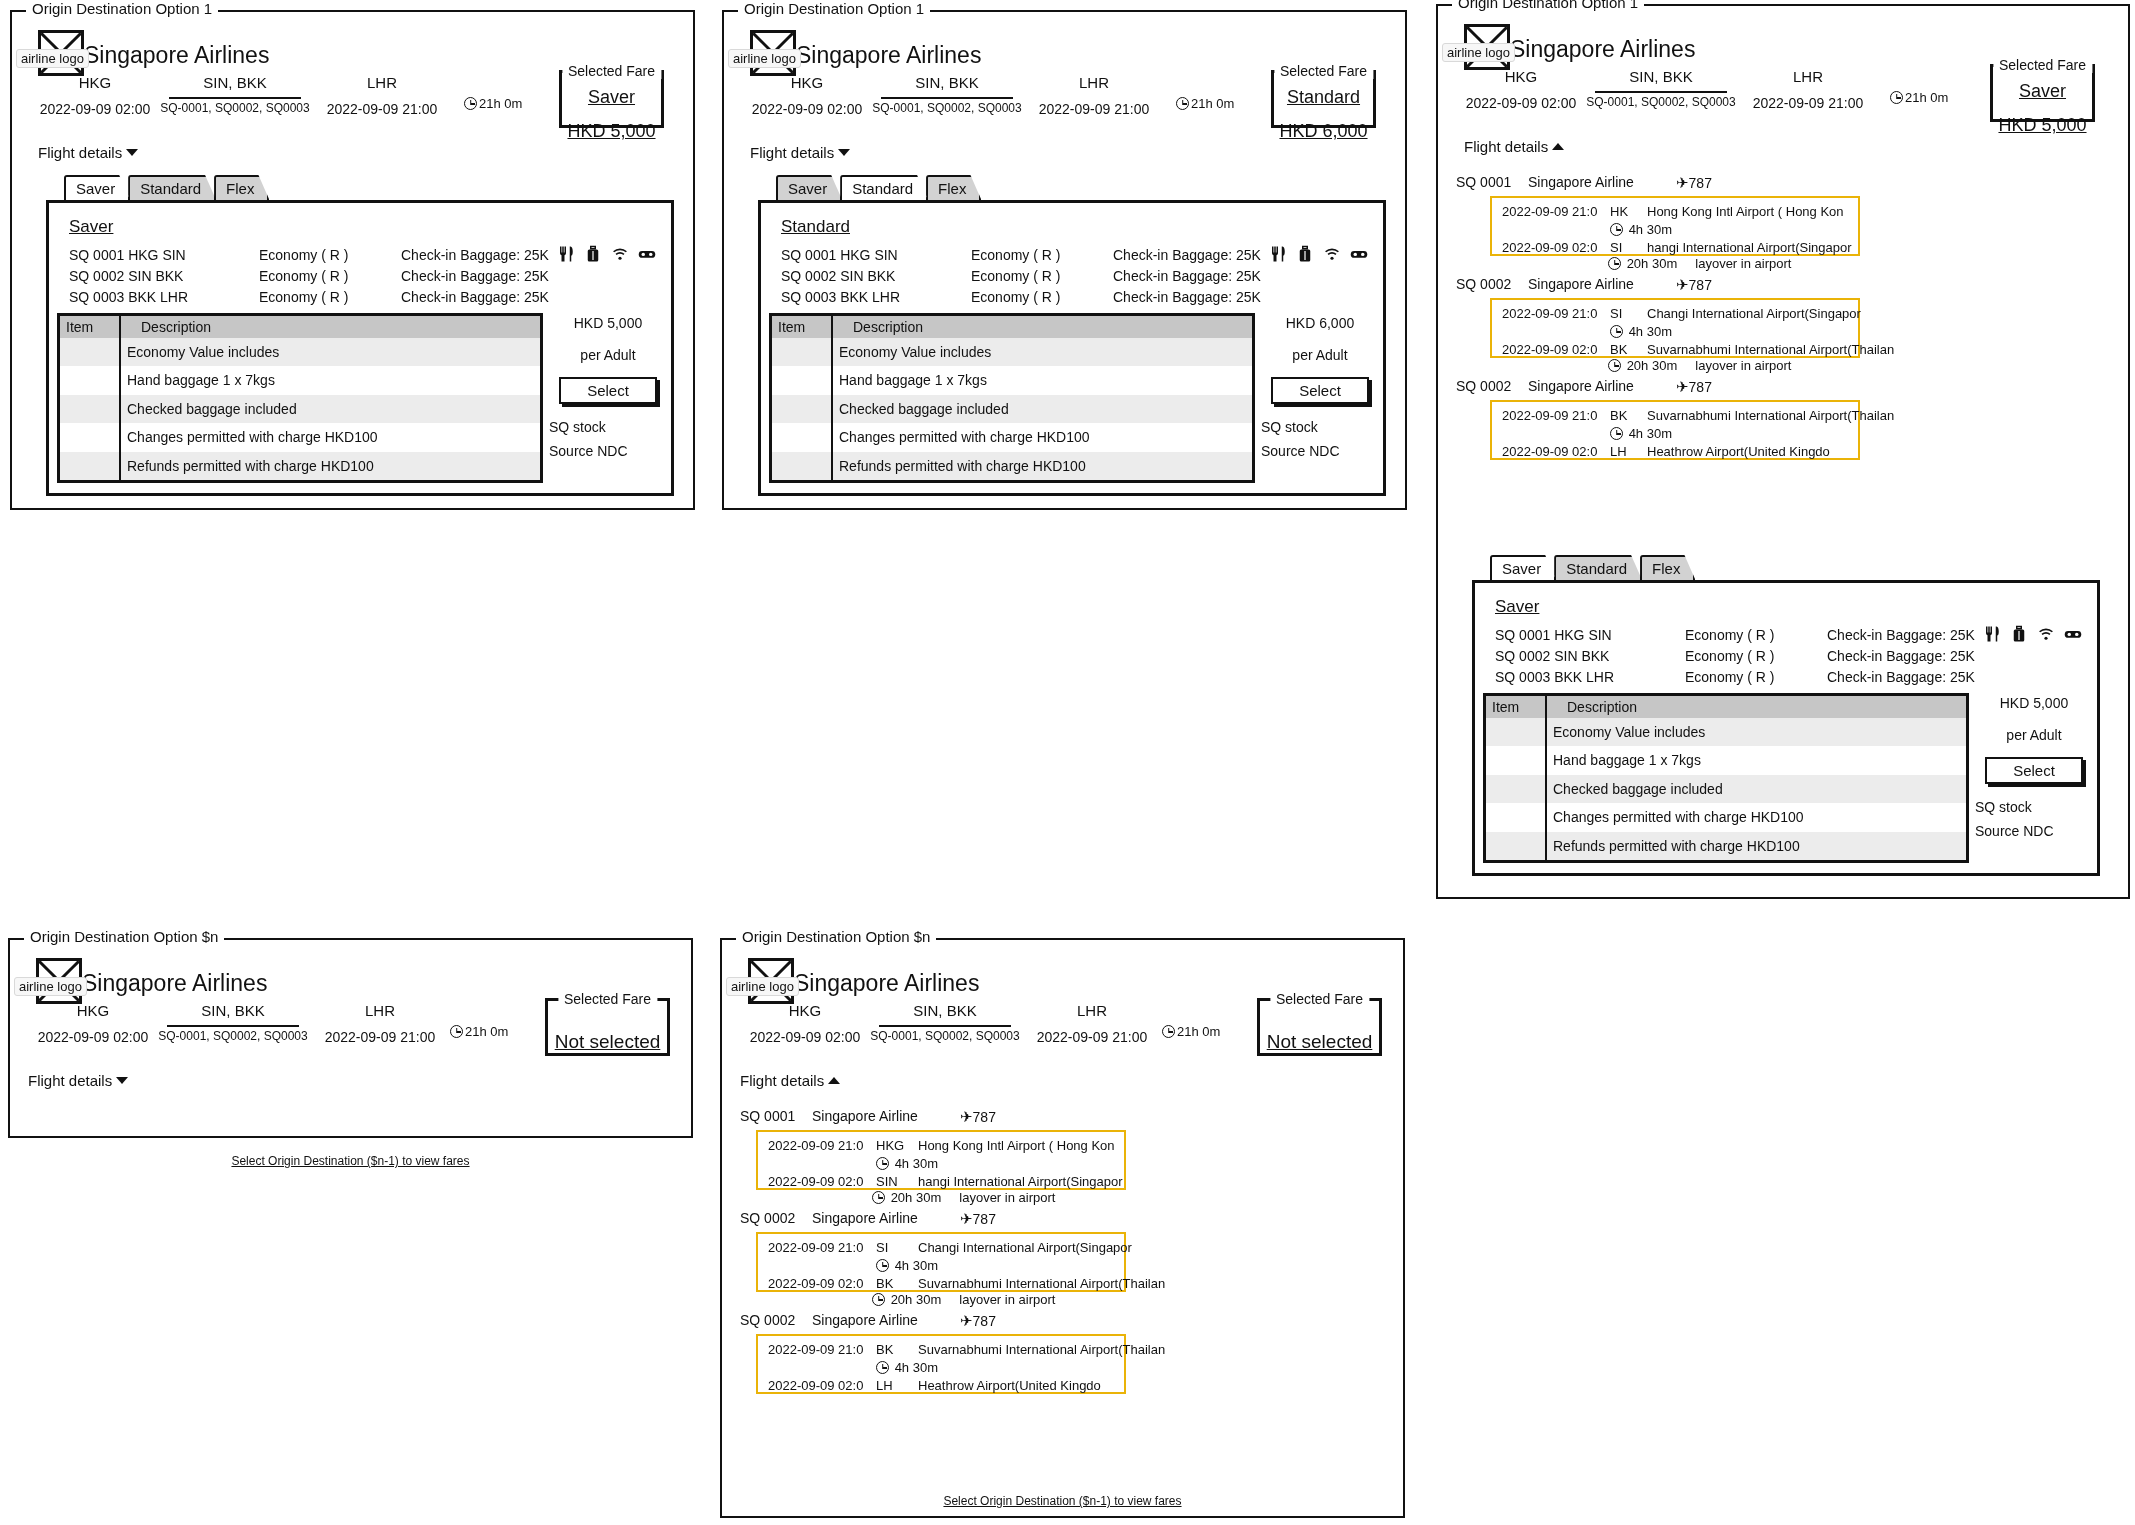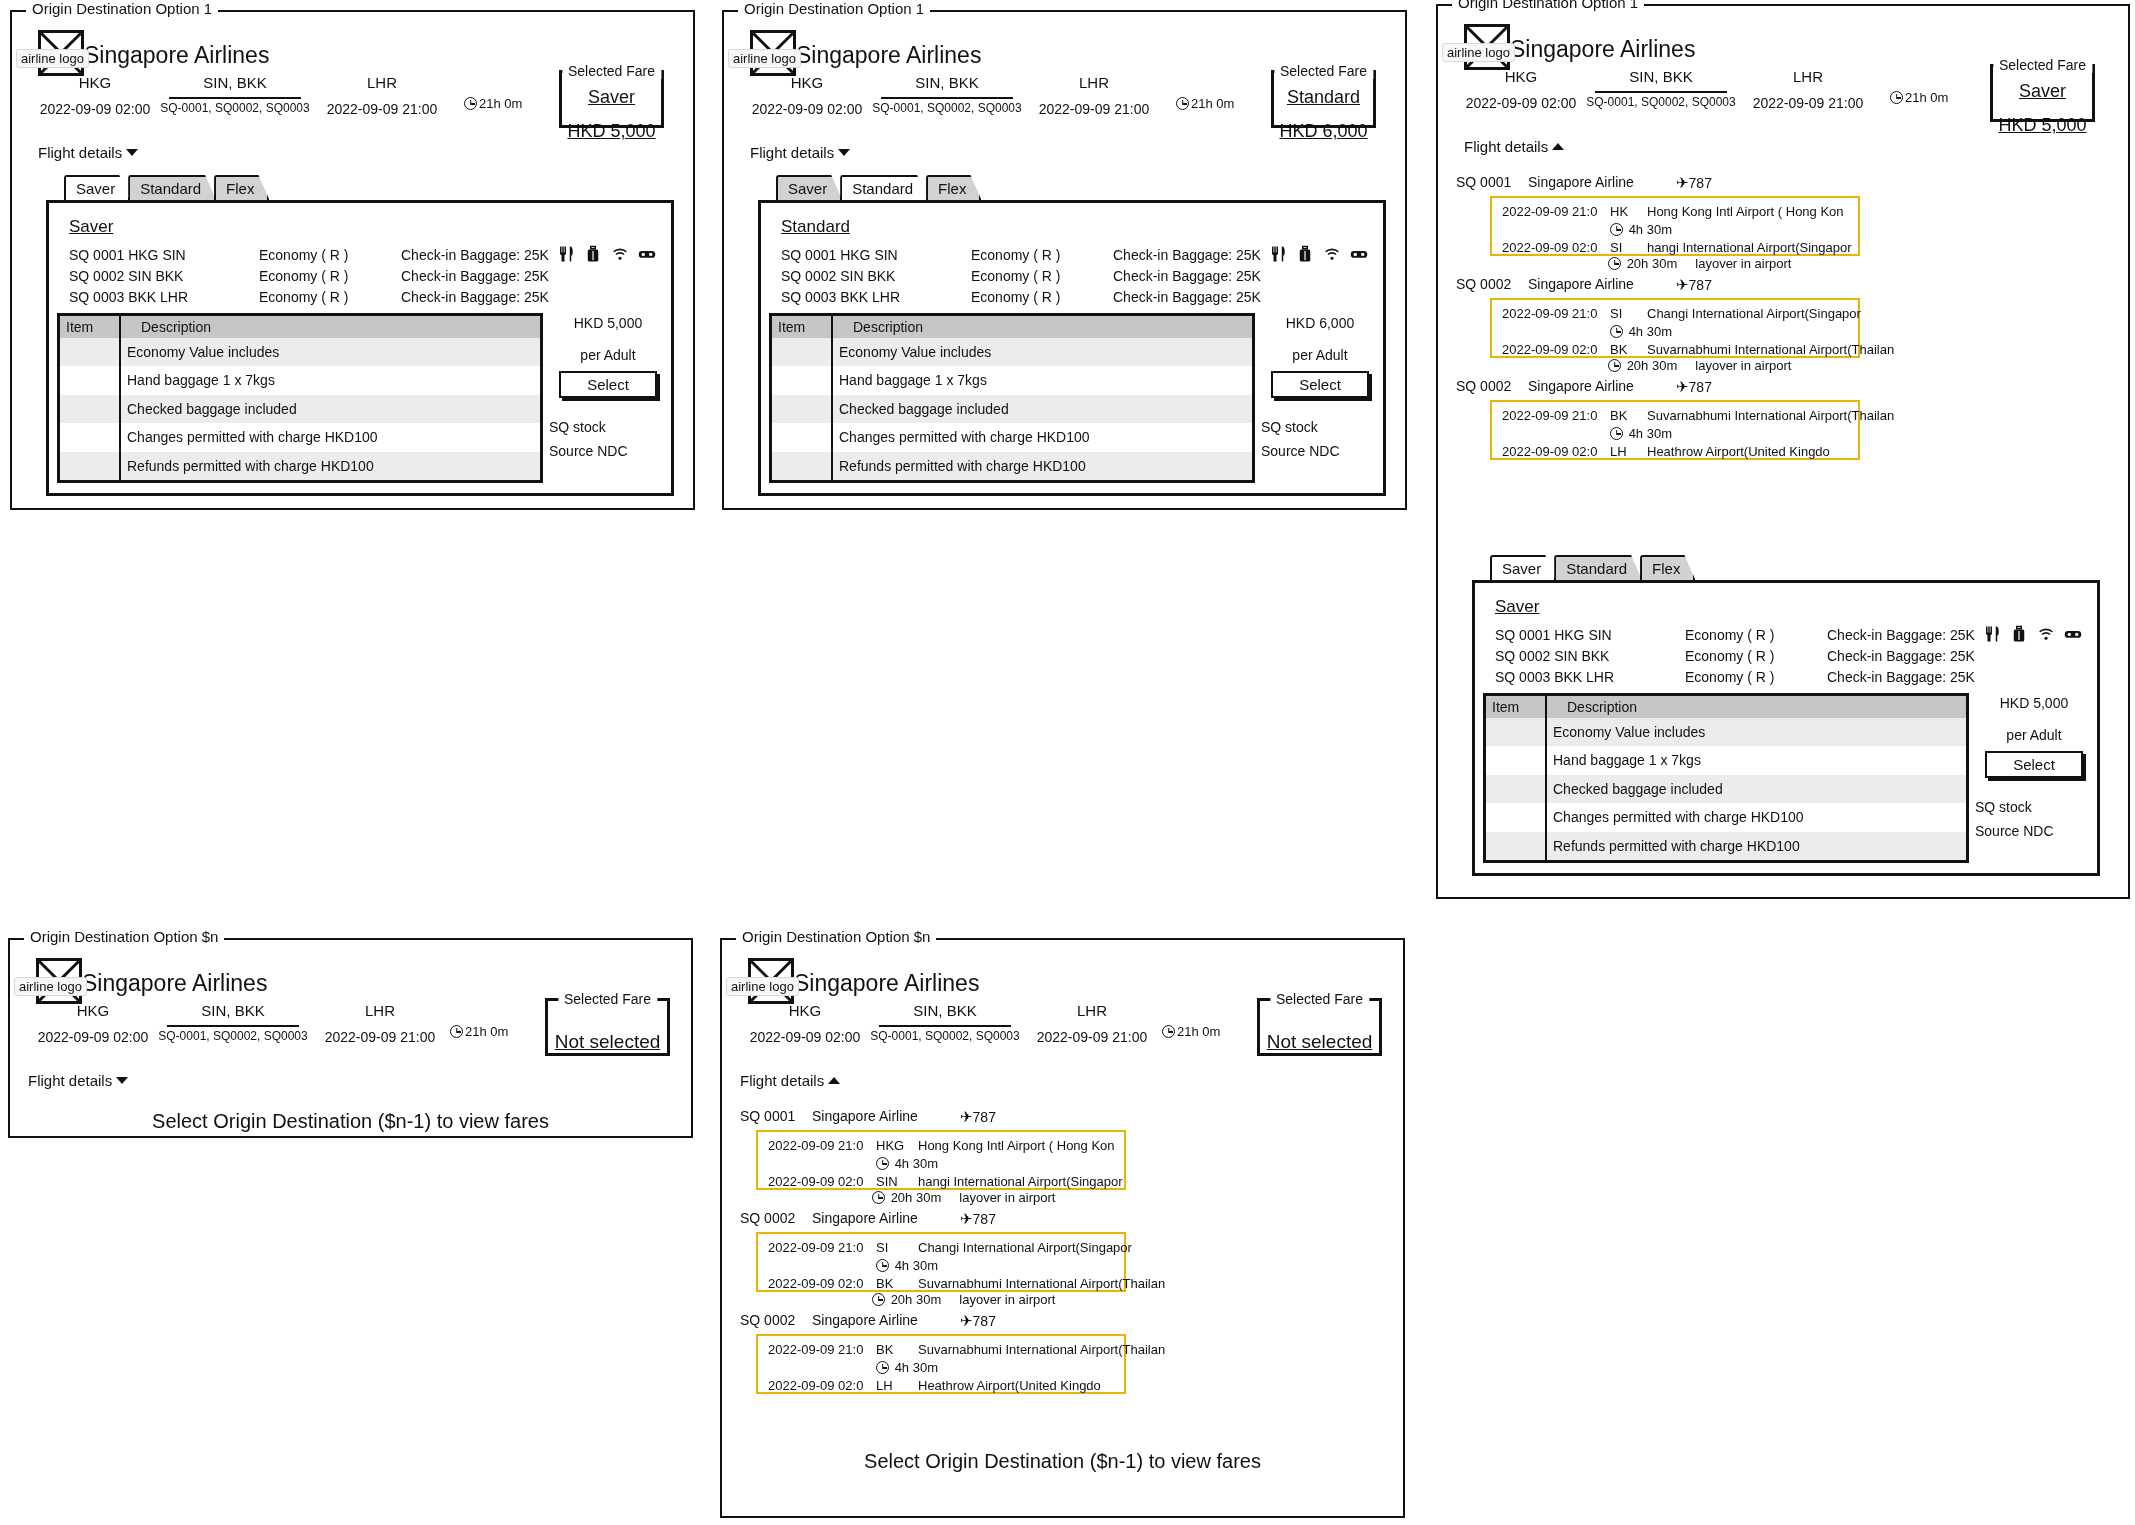--- a/index.html
+++ b/index.html
@@ -166,40 +166,42 @@
   .pricecol { position:absolute; text-align:center; font-size:14px; }
   .pricecol .p1 { white-space:nowrap; }
   .pricecol .p2 { white-space:nowrap; margin-top:16px; }
   .btn-select {
     display:inline-block;
     border:2px solid #111;
     box-shadow:3px 3px 0 #111;
     background:#fff;
     font-size:15px;
     padding:3px 26px;
-    margin-top:8px;
+    margin-top:14px;
   }
   .stockcol { position:absolute; text-align:left; font-size:14px; line-height:24px;}
 
   
   .fd-head { position:absolute; font-size:14px; white-space:nowrap; }
   .plane { display:inline-block; font-size:15px; }
   .fd-box {
     position:absolute;
     border:2px solid #eab308;
     background:#fff;
   }
   .fd-line { position:absolute; font-size:13px; white-space:nowrap; }
   .layover { position:absolute; font-size:13px; white-space:nowrap; }
 
   .selectod {
     position:absolute;
-    font-size:20px;
+    font-size:12px;
+    text-decoration:underline;
     white-space:nowrap;
     text-align:center;
+    margin-top:44px;
   }
 </style>
 </head>
 <body>
 
 <div class="panel" style="left:10px; top:10px; width:685px; height:500px;">
   <div class="legend">Origin Destination Option 1</div>
 
   <div class="logo-wrap" style="left:26px; top:18px;">
     <div class="logo-box"></div>

